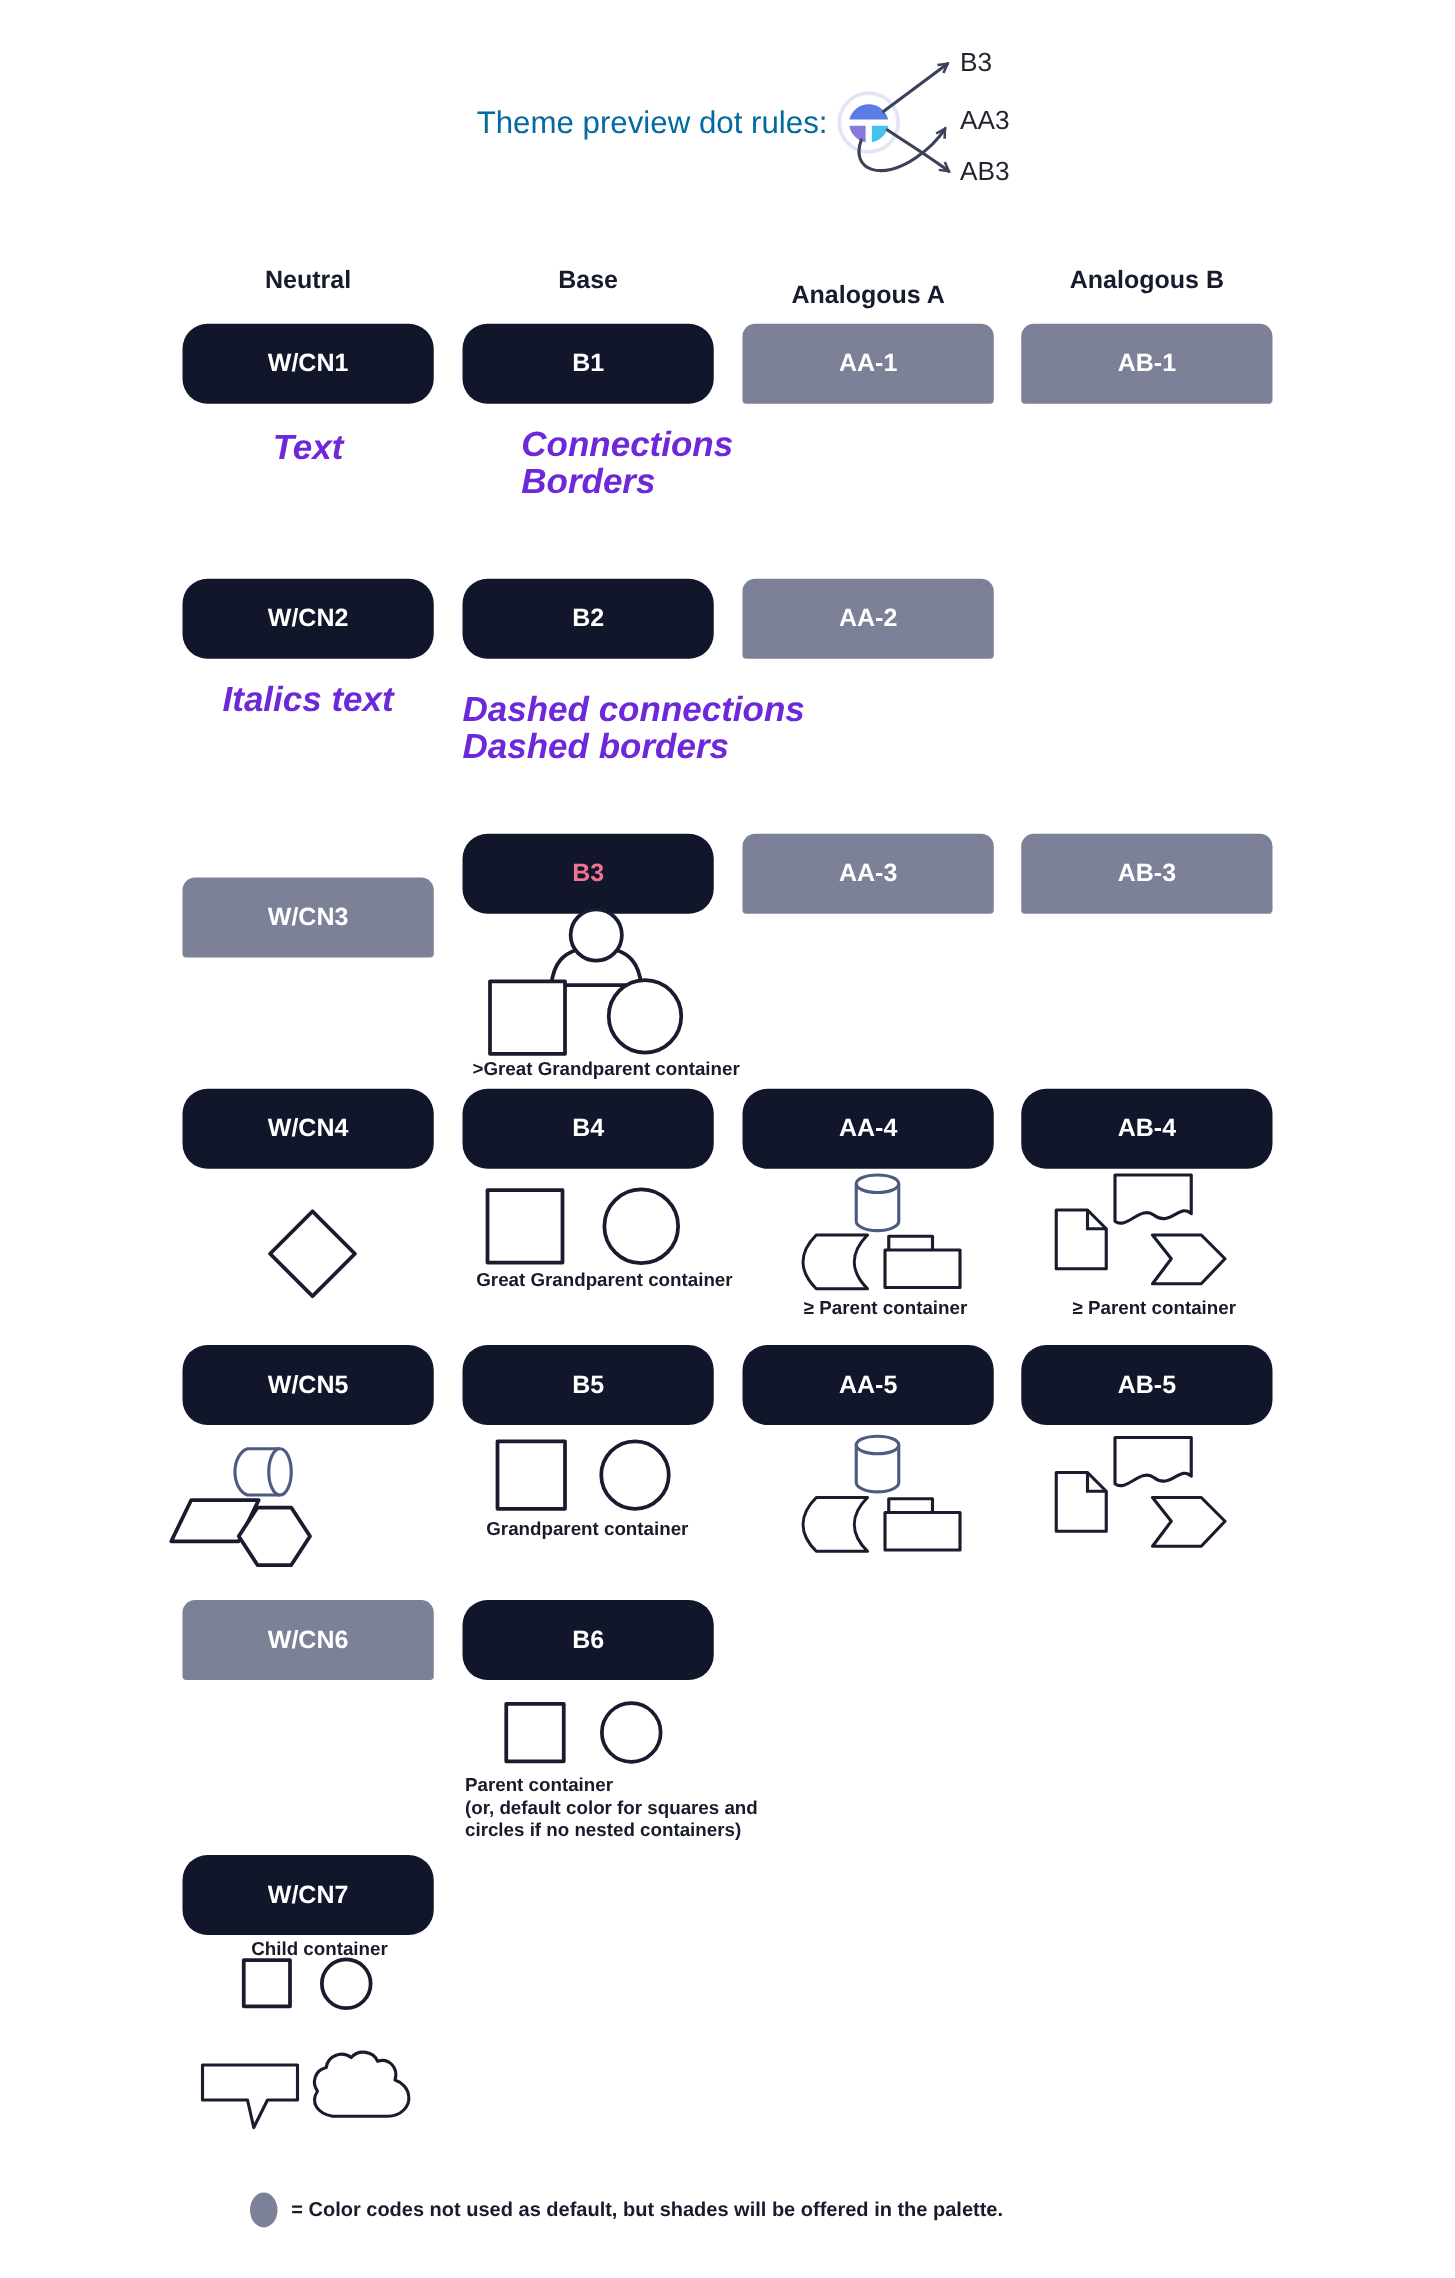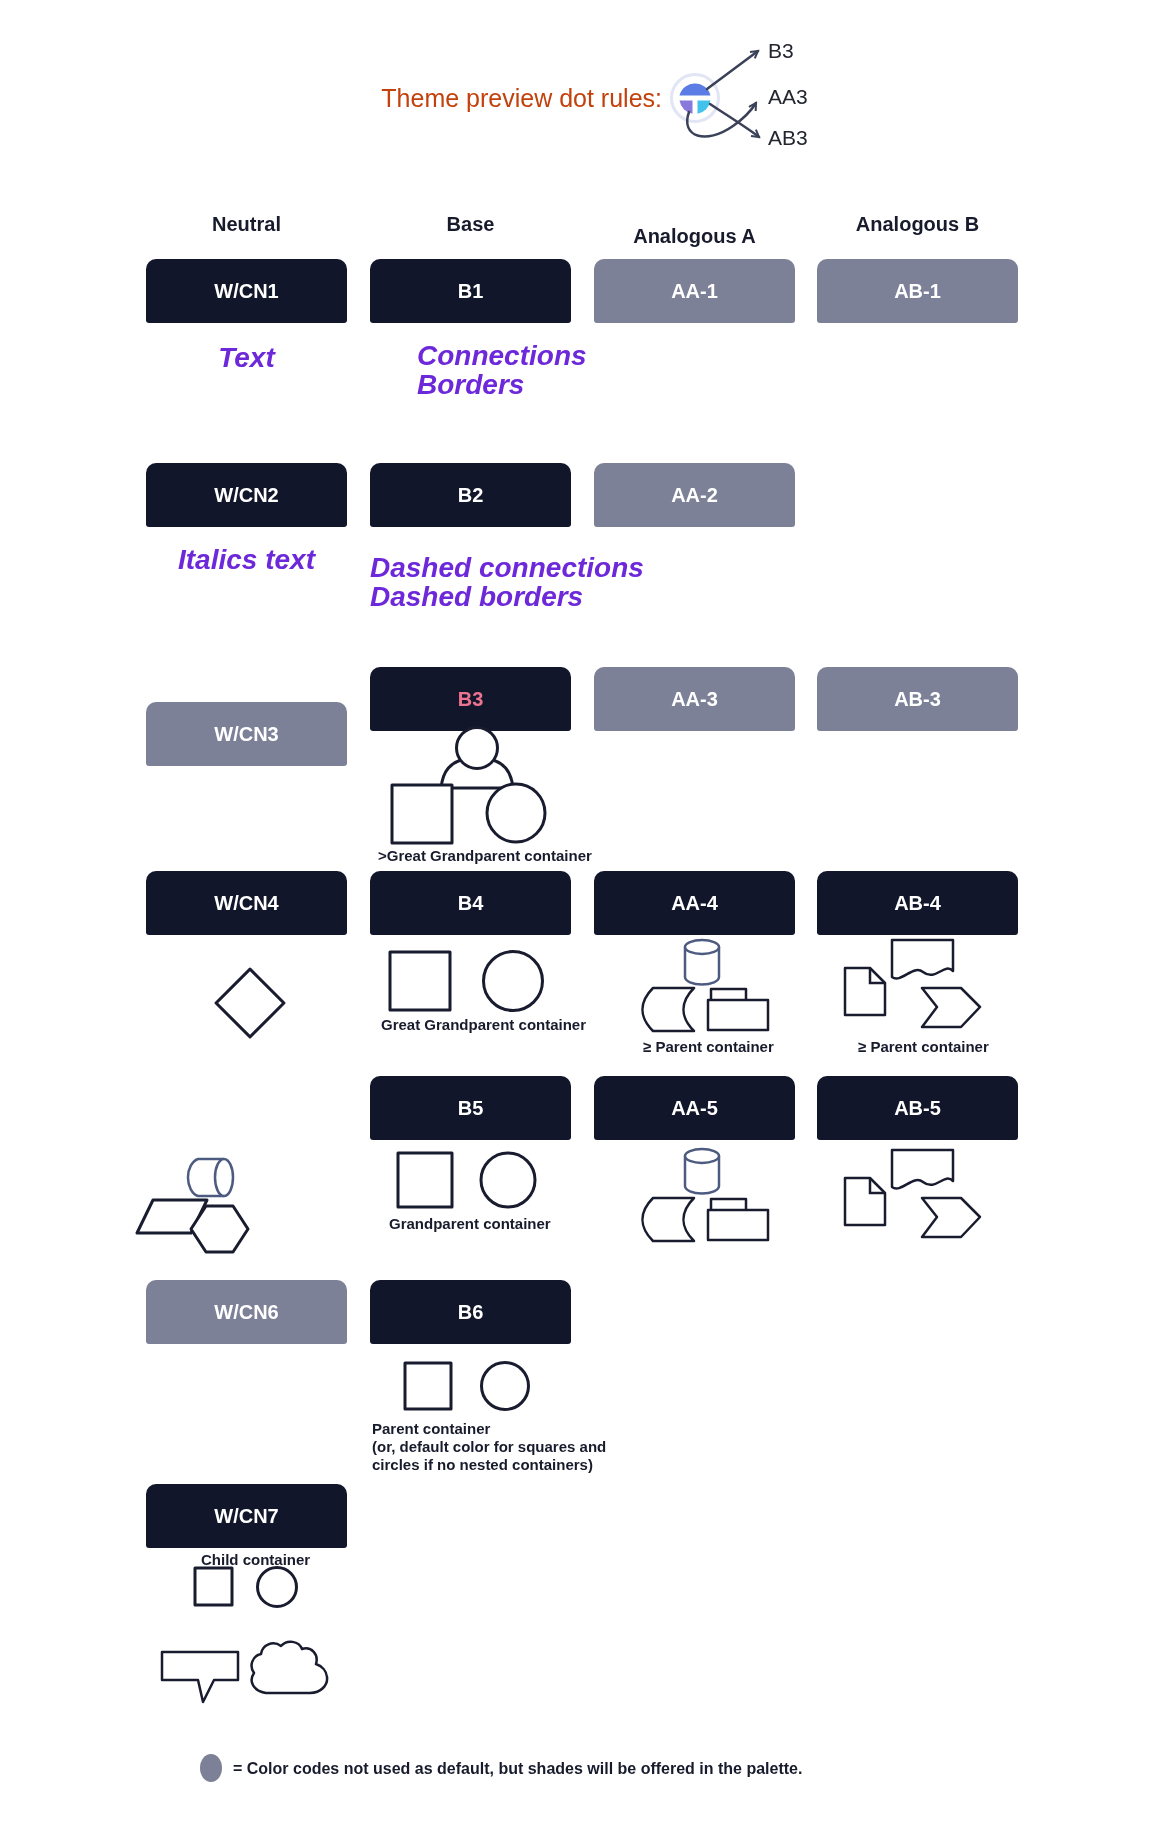--- a/index.html
+++ b/index.html
@@ -1,29 +1,29 @@
 <!DOCTYPE html>
 <html><head>
 <meta charset="utf-8">
 <style>
   html,body{margin:0;padding:0;background:#fff;}
   #canvas{
     position:relative;width:1164px;height:1822px;background:#ffffff;
     font-family:"Liberation Sans",sans-serif;color:#1a1d2e;overflow:hidden;
   }
   .abs{position:absolute;}
-  .title{font-size:25px;font-weight:400;color:#c2410c;text-align:right;width:342px;line-height:30px;}
+  .title{font-size:25px;font-weight:400;color:#0369a1;text-align:right;width:342px;line-height:30px;}
   .dot-lbl{font-size:21px;font-weight:400;color:#23252f;line-height:24px;}
   .hdr{width:201px;text-align:center;font-size:20px;font-weight:700;color:#171b2c;}
   .pill{
     width:201px;height:64px;border-radius:10px 10px 3px 3px;
     display:flex;align-items:center;justify-content:center;
     font-size:20px;font-weight:700;color:#ffffff;
   }
-  .pill.dark{background:#11162a;}
+  .pill.dark{background:#11162a;border-radius:20px;}
   .pill.gray{background:#7c8197;}
   .pill.pink span{color:#ee7390;}
   .ann{font-size:28px;font-weight:700;color:#6d28d9;line-height:29px;white-space:nowrap;font-style:italic;}
   .ann.center{width:201px;text-align:center;}
   .cap{font-size:15px;font-weight:700;color:#171b2c;line-height:18px;white-space:nowrap;}
   .legend-text{font-size:16px;font-weight:700;color:#171b2c;line-height:26px;white-space:nowrap;}
   svg .shape{fill:#ffffff;stroke:#191c2e;stroke-width:3;stroke-linejoin:round;}
   svg .sw25{stroke-width:2.5;}
   svg .cyl{fill:#ffffff;stroke:#4d5b80;stroke-width:2.5;}
   svg .arrow{fill:none;stroke:#3a4158;stroke-width:2.5;stroke-linecap:round;}
@@ -98,20 +98,23 @@
   <div class="abs pill dark" style="left:370px;top:871px;">
       <span>B4</span>
     </div>
   <div class="abs pill dark" style="left:594px;top:871px;">
       <span>AA-4</span>
     </div>
   <div class="abs pill dark" style="left:817px;top:871px;">
       <span>AB-4</span>
     </div>
 
+  <div class="abs pill dark" style="left:146px;top:1076px;">
+      <span>W/CN5</span>
+    </div>
   <div class="abs pill dark" style="left:370px;top:1076px;">
       <span>B5</span>
     </div>
   <div class="abs pill dark" style="left:594px;top:1076px;">
       <span>AA-5</span>
     </div>
   <div class="abs pill dark" style="left:817px;top:1076px;">
       <span>AB-5</span>
     </div>
 

